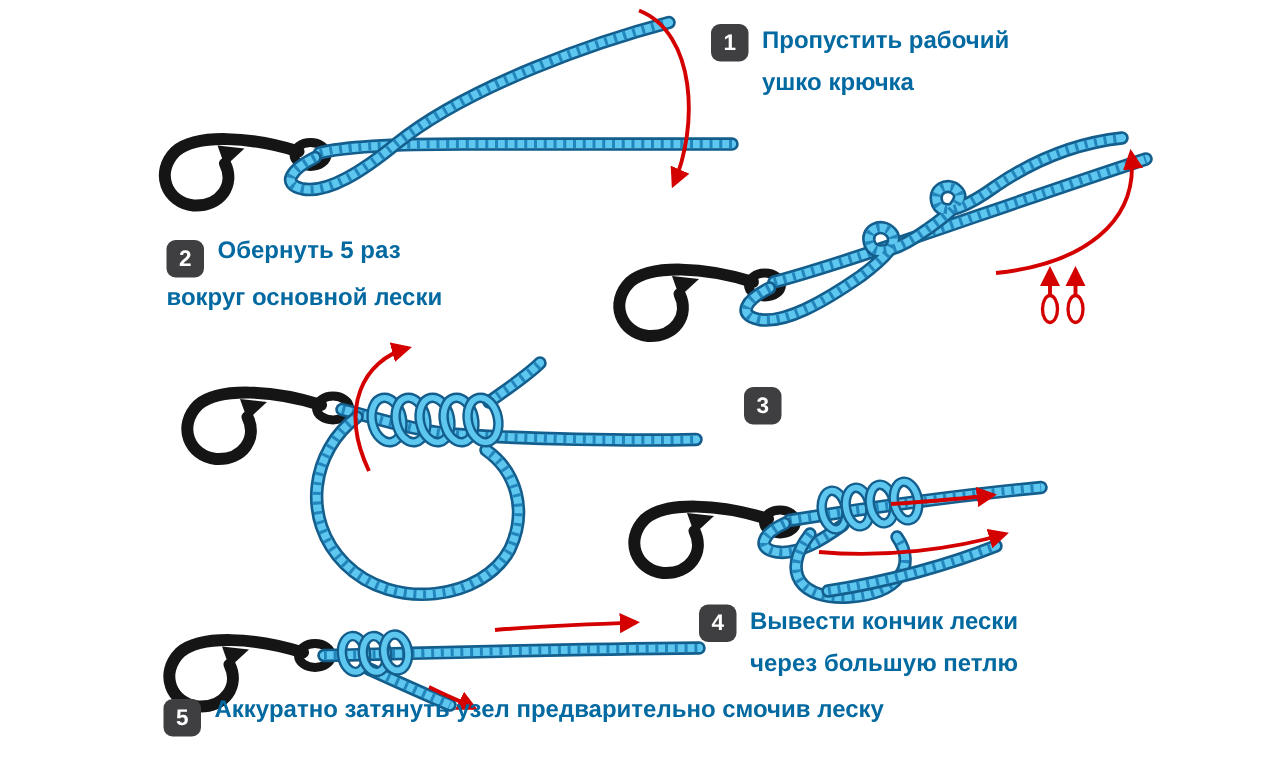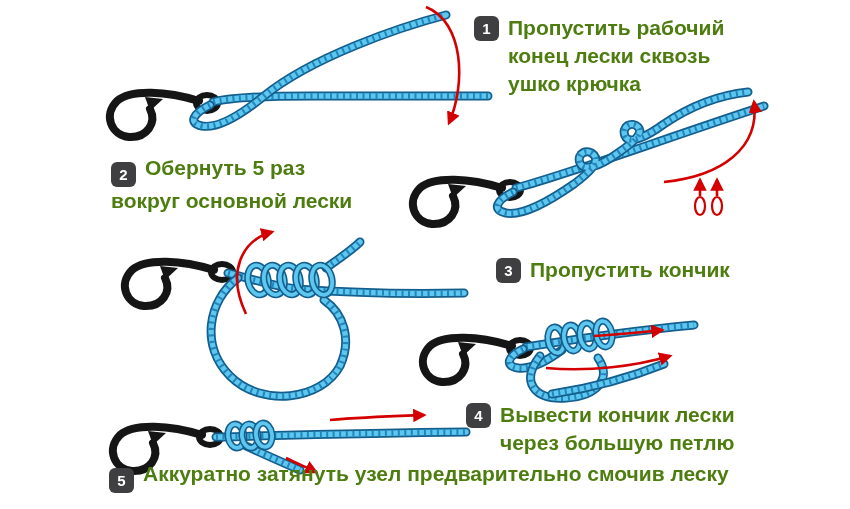--- a/index.html
+++ b/index.html
@@ -8,21 +8,21 @@
     font-family:"Liberation Sans", sans-serif;
   }
   .stage svg{position:absolute;left:0;top:0;}
   .step{position:absolute;display:flex;align-items:flex-start;gap:9px;z-index:2;}
   .badge{
     flex:0 0 auto;display:inline-flex;align-items:center;justify-content:center;
     width:25px;height:25px;border-radius:6px;background:#3f3f41;color:#fff;
     font-size:15px;font-weight:700;margin-top:2px;
   }
   .lines{display:block;}
-  .ln{display:block;font-size:21px;line-height:28px;font-weight:600;color:#4d7c0f;white-space:nowrap;}
+  .ln{display:block;font-size:16px;line-height:28px;font-weight:600;color:#0369a1;white-space:nowrap;}
   .inlinestep{position:absolute;z-index:2;white-space:nowrap;}
   .inlinestep .badge{vertical-align:-5px;margin-right:9px;}
   .inlinestep .ln{display:inline;margin-top:40px;}
   
   .rope-o{fill:none;stroke:#135e8c;stroke-width:9;stroke-linecap:round;stroke-linejoin:round;}
   .rope-f{fill:none;stroke:#5ec7f0;stroke-width:5.5;stroke-linecap:round;stroke-linejoin:round;}
   .rope-t{fill:none;stroke:#2285bb;stroke-width:5.5;stroke-dasharray:2 4.5;}
   .ring-o{fill:none;stroke:#135e8c;stroke-width:7;}
   .ring-f{fill:none;stroke:#5ec7f0;stroke-width:3.8;}
   .hookp{fill:none;stroke:#151515;stroke-width:8;stroke-linecap:round;}
@@ -169,36 +169,34 @@
       </g>
       <path class="arr" d="M 330,420 C 364,417 398,416 424,415"></path>
       <path class="arr" d="M 286,458 C 298,464 308,468 316,472"></path>
     </g>
   </svg>
 
   <div class="step" style="left:474px;top:14px;">
     <span class="badge">1</span>
     <span class="lines">
       <span class="ln">Пропустить рабочий</span>
-      <span class="ln">конец лески сквозь</span>
       <span class="ln">ушко крючка</span>
     </span>
   </div>
 
   <div class="inlinestep" style="left:111px;top:154px;">
     <div>
       <span class="badge">2</span><span class="ln">Обернуть 5 раз</span>
     </div>
     <div class="ln" style="margin-top:20px;">вокруг основной лески</div>
   </div>
 
   <div class="step" style="left:496px;top:256px;">
     <span class="badge">3</span>
     <span class="lines">
-      <span class="ln">Пропустить кончик</span>
     </span>
   </div>
 
   <div class="step" style="left:466px;top:401px;">
     <span class="badge">4</span>
     <span class="lines">
       <span class="ln">Вывести кончик лески</span>
       <span class="ln">через большую петлю</span>
     </span>
   </div>

